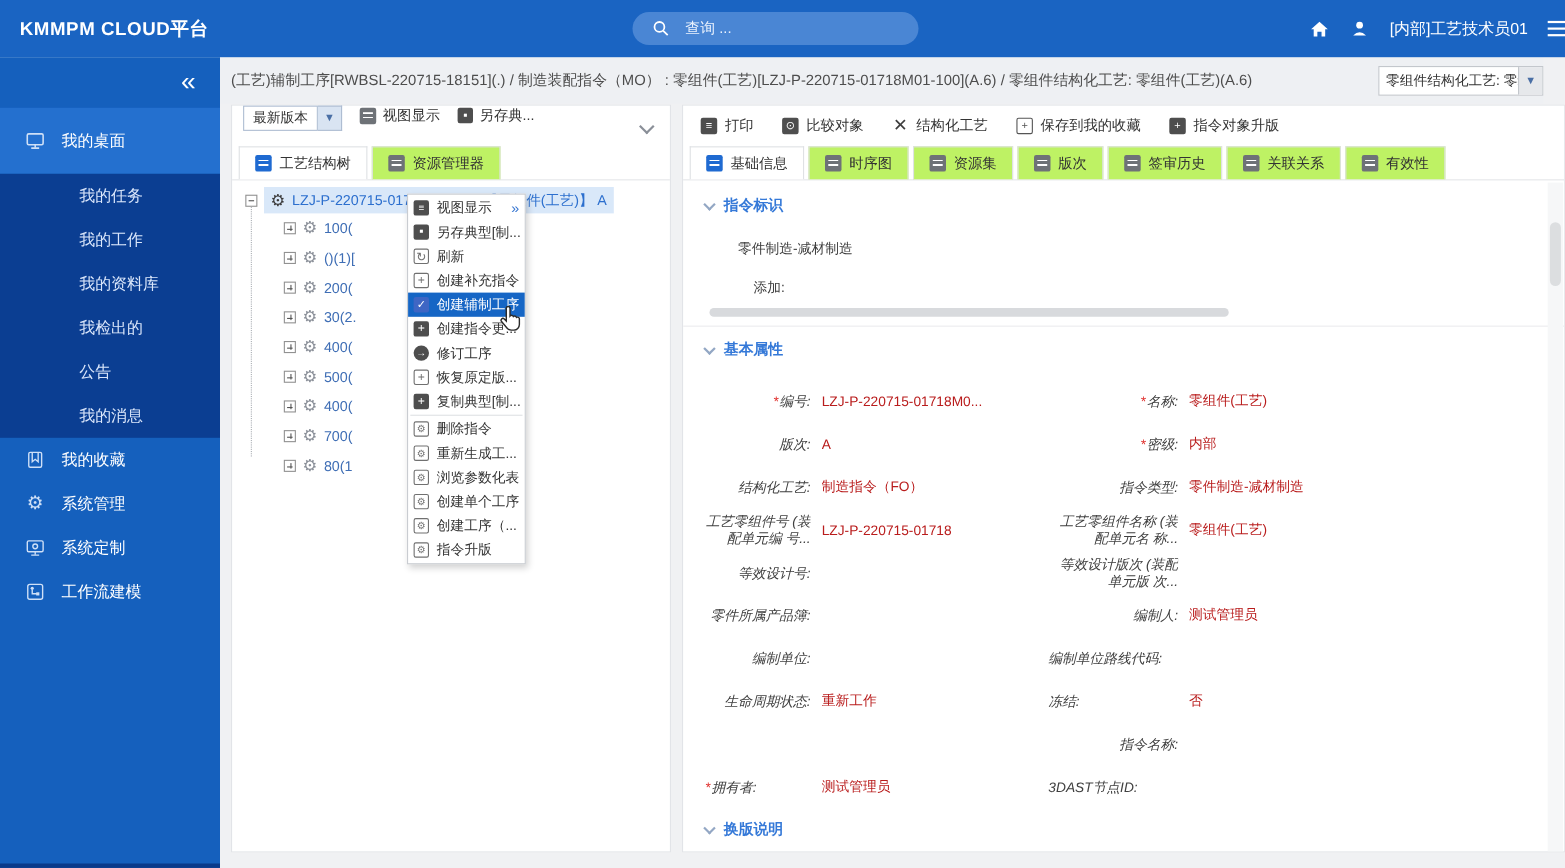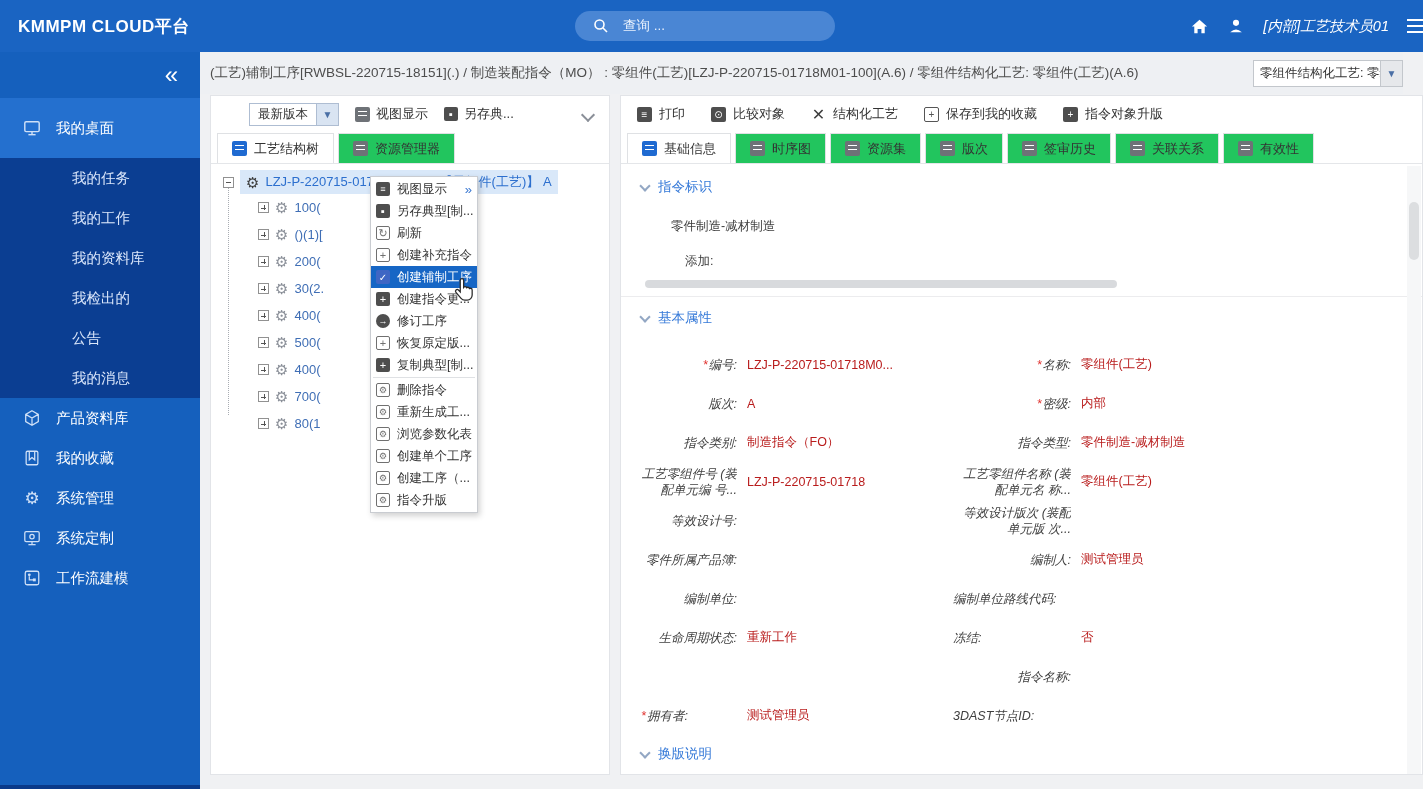--- a/index.html
+++ b/index.html
@@ -4,21 +4,21 @@
 <style>
   * { margin:0; padding:0; box-sizing:border-box; }
   html,body { width:1423px; height:789px; overflow:hidden; }
   body { font-family:"Liberation Sans","DejaVu Sans",sans-serif; background:#f0f1f3; position:relative; color:#333; }
 
   
   .hdr { position:absolute; left:0; top:0; width:1423px; height:52px; background:#1a64c2; display:flex; align-items:center; z-index:30; }
   .logo { color:#fff; font-size:17px; font-weight:bold; margin-left:18px; letter-spacing:.5px; }
   .searchpill { position:absolute; left:575px; top:11px; width:260px; height:30px; background:#4a86d4; border-radius:15px; display:flex; align-items:center; padding-left:18px; gap:14px; cursor:text; }
   .searchpill span { color:#eaf2fd; font-size:13.5px; }
-  .hdr-right { position:absolute; right:0; top:0; height:52px; display:flex; align-items:center; gap:18px; padding-right:4px;font-style:italic; }
+  .hdr-right { position:absolute; right:0; top:0; height:52px; display:flex; align-items:center; gap:18px; padding-right:4px; }
   .hdr-user { color:#fff; font-size:14.5px; }
   .hamb { width:20px; height:14px; border-top:2px solid #fff; border-bottom:2px solid #fff; position:relative; margin-right:-8px; }
   .hamb::before { content:""; position:absolute; left:0; top:4px; width:100%; height:2px; background:#fff; }
   .hicon { display:flex; align-items:center; }
 
   
   .sb { position:absolute; left:0; top:52px; width:200px; height:737px; background:#1560bd; z-index:20; }
   .sb::after { content:""; position:absolute; left:0; bottom:0; width:100%; height:4px; background:#0a3a8a; }
   .sb-collapse { height:46px; display:flex; align-items:center; justify-content:flex-end; padding-right:22px; color:#fff; font-size:24px; cursor:pointer; }
   .sb-item { height:60px; display:flex; align-items:center; gap:14px; padding-left:22px; color:#fff; font-size:14.5px; cursor:pointer; }
@@ -35,30 +35,30 @@
   .crumbsel { position:absolute; right:0; top:8px; height:27px; width:150px; background:#fff; border:1px solid #c3c7cc; display:flex; align-items:center; }
   .crumbsel .val { font-size:12.5px; color:#333; padding-left:6px; white-space:nowrap; overflow:hidden; flex:1; }
   .dbtn { width:22px; height:100%; background:#e6e8eb; border-left:1px solid #c3c7cc; color:#4a6fa5; font-size:10px; display:flex; align-items:center; justify-content:center; cursor:pointer; flex:0 0 22px; }
 
   
   .panel { position:absolute; top:95px; background:#fff; border:1px solid #e2e4e8; }
   .treepanel { left:210px; width:400px; height:680px; }
   .detailpanel { left:620px; width:803px; height:680px; }
 
   
-  .ttools { height:36px; display:flex; align-items:center; gap:16px; padding:0 10px; position:relative;margin-left:28px; }
+  .ttools { height:36px; display:flex; align-items:flex-start; gap:16px; padding:0 10px; position:relative; }
   .vsel { display:flex; height:23px; }
   .vsel .val { border:1px solid #aebdd2; background:#fff; font-size:12.5px; display:flex; align-items:center; padding:0 8px; color:#333; }
   .vsel .dbtn { border:1px solid #aebdd2; border-left:none; background:#d9e4f2; width:23px; }
   .taction { display:flex; align-items:center; gap:6px; font-size:13px; color:#333; cursor:pointer; }
   .chevdown { position:absolute; right:16px; top:14px; width:10px; height:10px; border-left:2px solid #8a8f98; border-bottom:2px solid #8a8f98; transform:rotate(-45deg); cursor:pointer; }
 
   
   .tabs { display:flex; gap:4px; padding:0 6px; height:31px; align-items:flex-end; }
-  .tab { display:flex; align-items:center; gap:7px; font-size:13px; color:#333; background:#22c55e; border:1px solid #dfe1e4; border-bottom:none; padding:0 14px; height:30px; cursor:pointer; white-space:nowrap; }
+  .tab { display:flex; align-items:center; gap:7px; font-size:13px; color:#333; background:#bef264; border:1px solid #dfe1e4; border-bottom:none; padding:0 14px; height:30px; cursor:pointer; white-space:nowrap; }
   .tab.active { background:#fff; }
   .tabline { height:1px; background:#e4e6e9; }
 
   .doc { width:15px; height:15px; border-radius:2px; background:#6e7277; position:relative; flex:0 0 15px; }
   .doc::before { content:""; position:absolute; left:3px; top:4px; right:3px; height:7px;
     background:repeating-linear-gradient(#fff 0 1.5px, transparent 1.5px 4px); }
   .doc.blue { background:#1f6ad1; }
 
   
   .tree { padding:6px 0 0 12px; font-size:13px; position:relative; }
@@ -99,21 +99,21 @@
   
   .dtools { height:36px; display:flex; align-items:center; gap:26px; padding:0 16px; }
   .daction { display:flex; align-items:center; gap:7px; font-size:13px; color:#333; cursor:pointer; }
   .ti { width:15px; height:15px; border-radius:2px; display:flex; align-items:center; justify-content:center; font-size:10px; flex:0 0 15px; }
   .ti.f { background:#4e4e4e; color:#fff; }
   .ti.o { border:1.4px solid #555; color:#555; }
   .ti.x { color:#3d3d3d; font-size:16px; font-weight:bold; }
 
   
   .dcontent { position:relative; padding:14px 26px 0 20px; height:608px; overflow:hidden; }
-  .sect { display:flex; align-items:center; gap:9px; color:#3579d8; font-size:13.5px; font-weight:normal; cursor:pointer; }
+  .sect { display:flex; align-items:center; gap:9px; color:#3579d8; font-size:13.5px; font-weight:bold; cursor:pointer; }
   .schev { width:8px; height:8px; border-left:2px solid #93a7c4; border-bottom:2px solid #93a7c4; transform:rotate(-45deg); margin-top:-3px; }
   .itext { margin:22px 0 0 30px; font-size:12.5px; color:#3c3c3c; }
   .iadd { margin:18px 0 0 44px; font-size:12.5px; color:#3c3c3c; }
   .hscroll { margin:10px 0 0 4px; width:472px; height:8px; border-radius:4px; background:#d8dadd; cursor:pointer; }
   .divline { height:1px; background:#ececee; margin:8px -26px 12px -20px; }
 
   .fields { margin-top:18px; }
   .frow { display:grid; grid-template-columns:96px 196px 118px 1fr; column-gap:10px; min-height:39px; align-items:center; font-size:12.5px; }
   .flbl { text-align:right; color:#404040; line-height:16px;font-style:italic; }
   .flbl.left { text-align:left; }
@@ -183,28 +183,20 @@
         <span>公告</span>
       </div>
     <div class="sb-subitem">
         <span>我的消息</span>
       </div>
   </div>
   <div class="sb-main">
     <div class="sb-item">
       <span class="sbi">
           <svg width="18" height="18" viewBox="0 0 20 20">
-            <path d="M10 2 L17 6 V14 L10 18 L3 14 V6 Z M3 6 L10 10 L17 6 M10 10 V18" fill="none" stroke="#cfe0f7" stroke-width="1.4"></path>
-          </svg>
-        </span>
-      <span>产品资料库</span>
-    </div>
-    <div class="sb-item">
-      <span class="sbi">
-          <svg width="18" height="18" viewBox="0 0 20 20">
             <rect x="3.5" y="2.5" width="13" height="15" rx="1.5" fill="none" stroke="#cfe0f7" stroke-width="1.4"></rect>
             <path d="M7 2.5 V12 L10 9.5 L13 12 V2.5" fill="none" stroke="#cfe0f7" stroke-width="1.4"></path>
           </svg>
         </span>
       <span>我的收藏</span>
     </div>
     <div class="sb-item">
       <span class="sbi">
           <span style="font-size:17px">⚙</span>
         </span>
@@ -476,21 +468,21 @@
         <span class="flbl req">名称:</span>
           <span class="fval">零组件(工艺)</span>
       </div>
       <div class="frow">
         <span class="flbl">版次:</span>
           <span class="fval">A</span>
         <span class="flbl req">密级:</span>
           <span class="fval">内部</span>
       </div>
       <div class="frow">
-        <span class="flbl">指令类别:</span>
+        <span class="flbl">结构化工艺:</span>
           <span class="fval">制造指令（FO）</span>
         <span class="flbl">指令类型:</span>
           <span class="fval">零件制造-减材制造</span>
       </div>
       <div class="frow">
         <span class="flbl clip2">工艺零组件号 (装配单元编 号...</span>
           <span class="fval">LZJ-P-220715-01718</span>
         <span class="flbl clip2">工艺零组件名称 (装配单元名 称...</span>
           <span class="fval">零组件(工艺)</span>
       </div>

